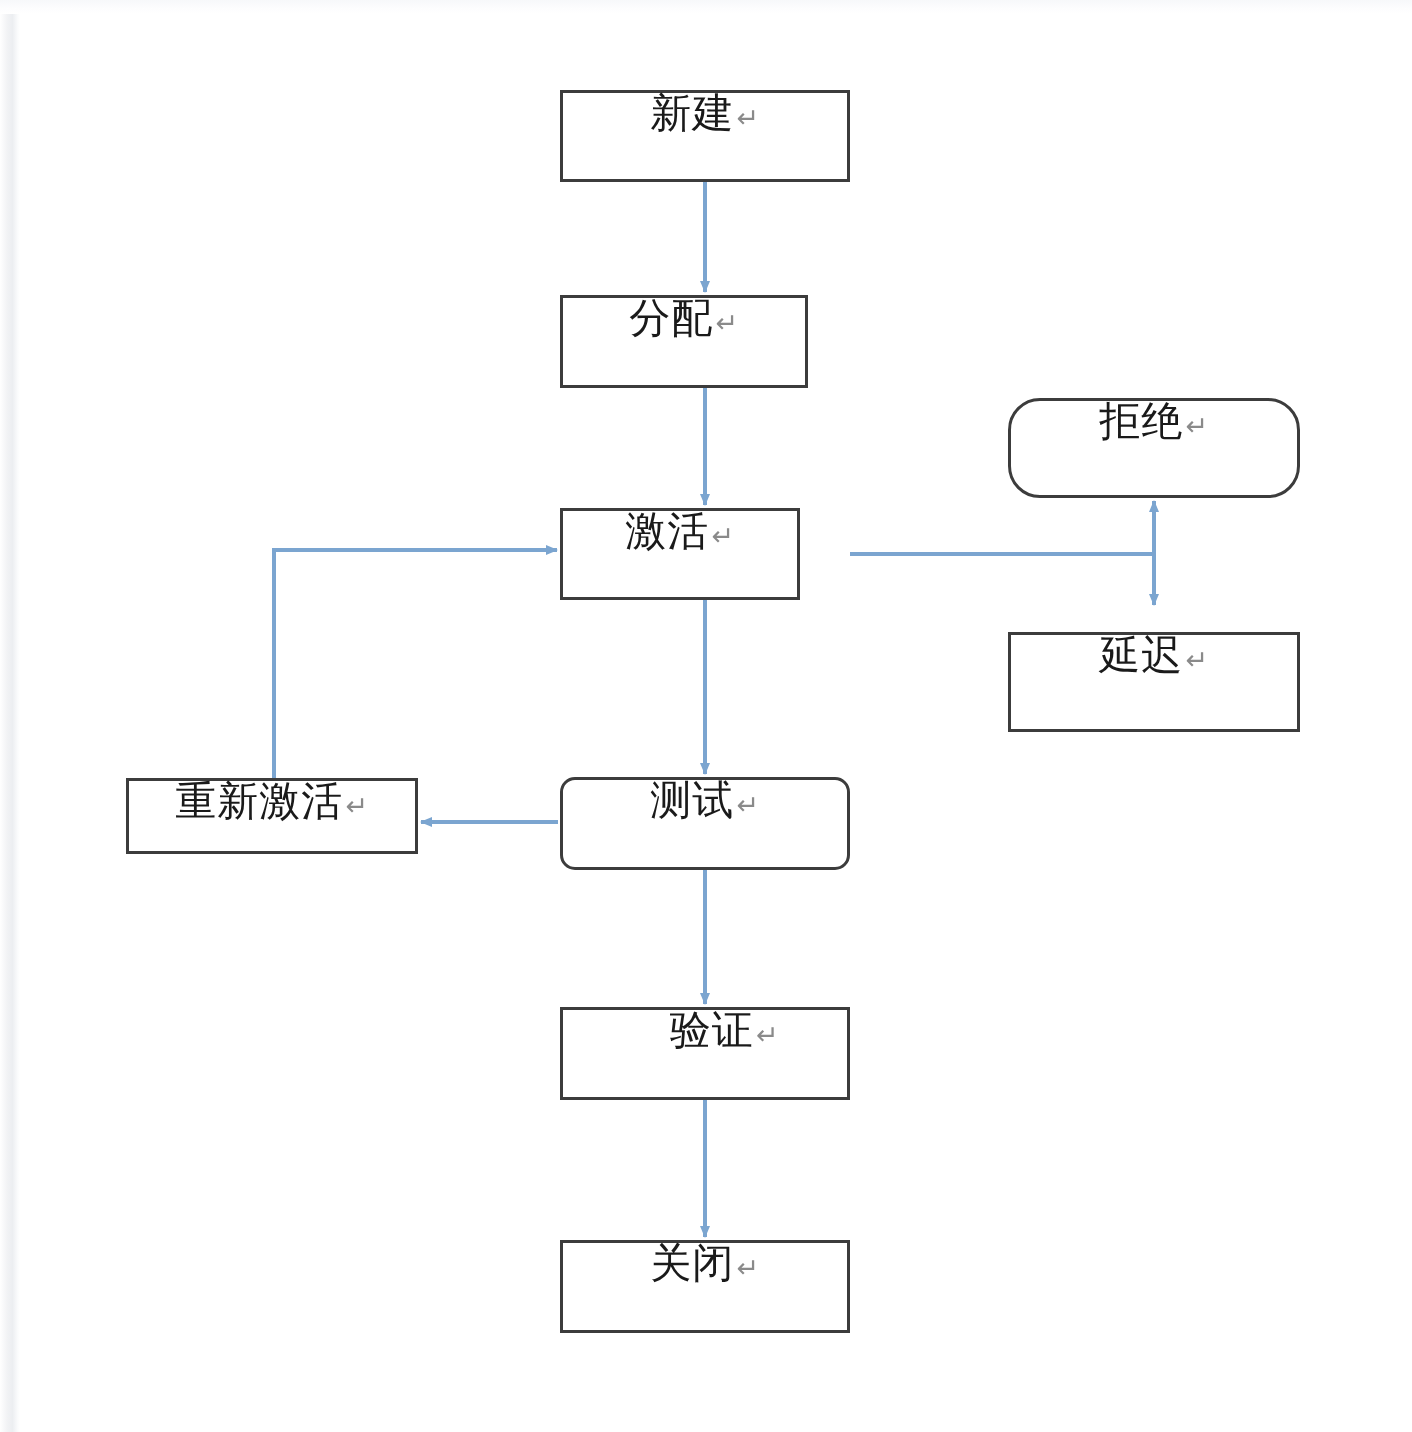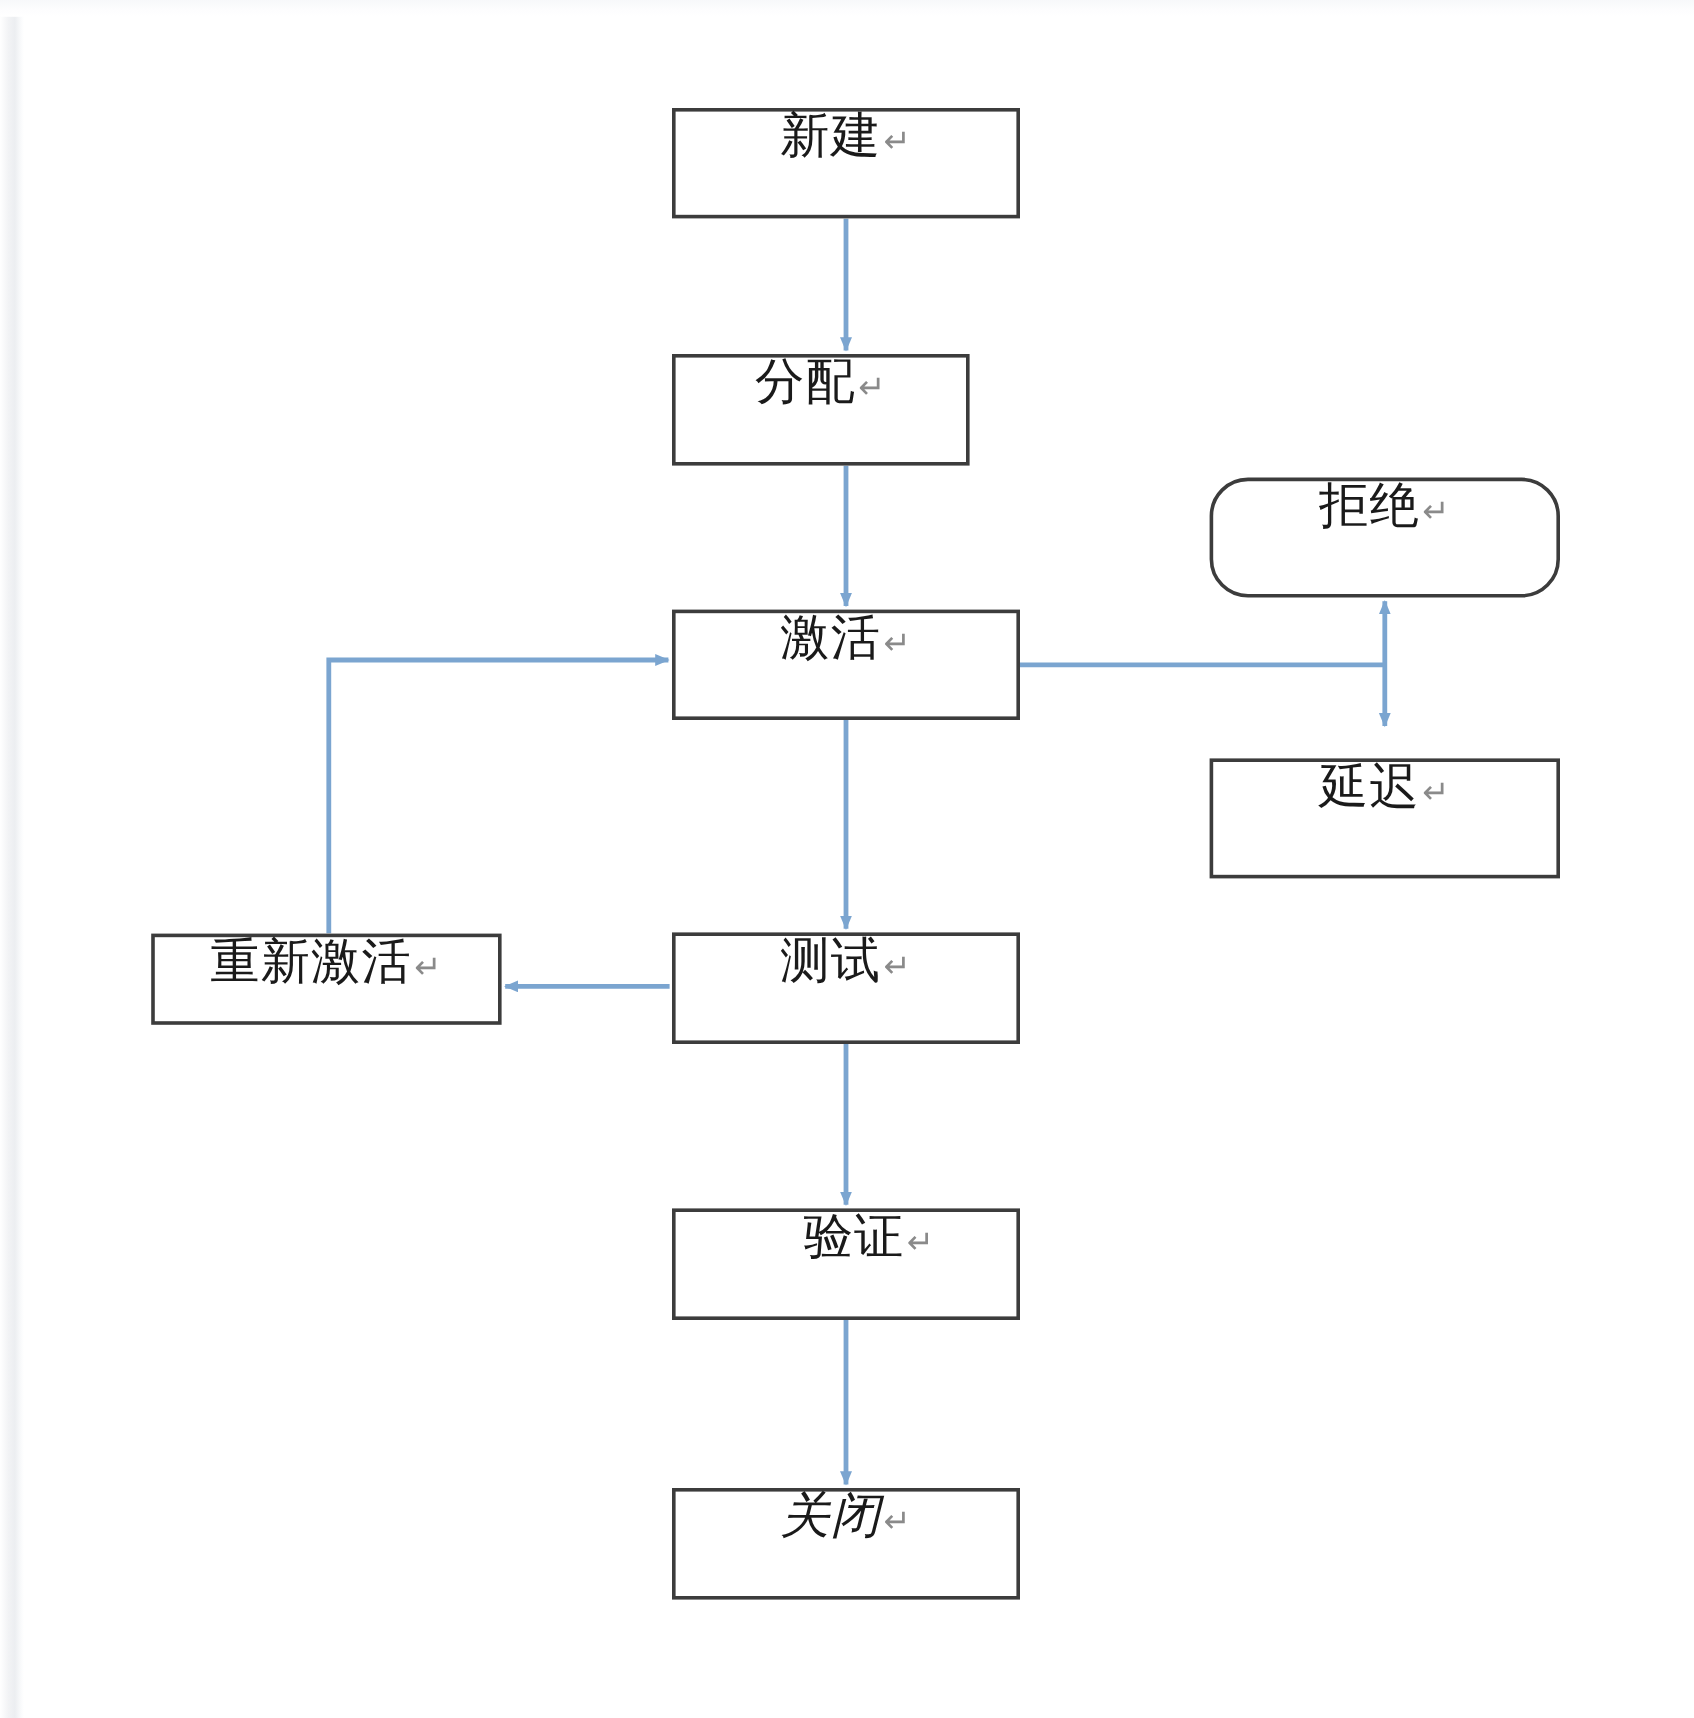--- a/index.html
+++ b/index.html
@@ -120,21 +120,21 @@
       </span>
   </div>
 
   <div class="node" style="left:560px; top:295px; width:248px; height:93px;">
     <span class="node-label">
         <span>分配</span>
         <span class="pilcrow">↵</span>
       </span>
   </div>
 
-  <div class="node" style="left:560px; top:508px; width:290px; height:92px;">
+  <div class="node" style="left:560px; top:508px; width:240px; height:92px;">
     <span class="node-label">
         <span>激活</span>
         <span class="pilcrow">↵</span>
       </span>
   </div>
 
   <div class="node" style="left:1008px; top:398px; width:292px; height:100px;border-radius:32px;">
     <span class="node-label">
         <span>拒绝</span>
         <span class="pilcrow">↵</span>
@@ -148,34 +148,34 @@
       </span>
   </div>
 
   <div class="node" style="left:126px; top:778px; width:292px; height:76px;">
     <span class="node-label">
         <span>重新激活</span>
         <span class="pilcrow">↵</span>
       </span>
   </div>
 
-  <div class="node" style="left:560px; top:777px; width:290px; height:93px;">
+  <div class="node" style="left:560px; top:777px; width:290px; height:93px;border-radius:15px;">
     <span class="node-label">
         <span>测试</span>
         <span class="pilcrow">↵</span>
       </span>
   </div>
 
   <div class="node" style="left:560px; top:1007px; width:290px; height:93px;padding-left:39px;">
     <span class="node-label">
         <span>验证</span>
         <span class="pilcrow">↵</span>
       </span>
   </div>
 
-  <div class="node" style="left:560px; top:1240px; width:290px; height:93px;font-style:italic;">
+  <div class="node" style="left:560px; top:1240px; width:290px; height:93px;">
     <span class="node-label">
         <span>关闭</span>
         <span class="pilcrow">↵</span>
       </span>
   </div>
 
 </div>
 
 </body></html>

